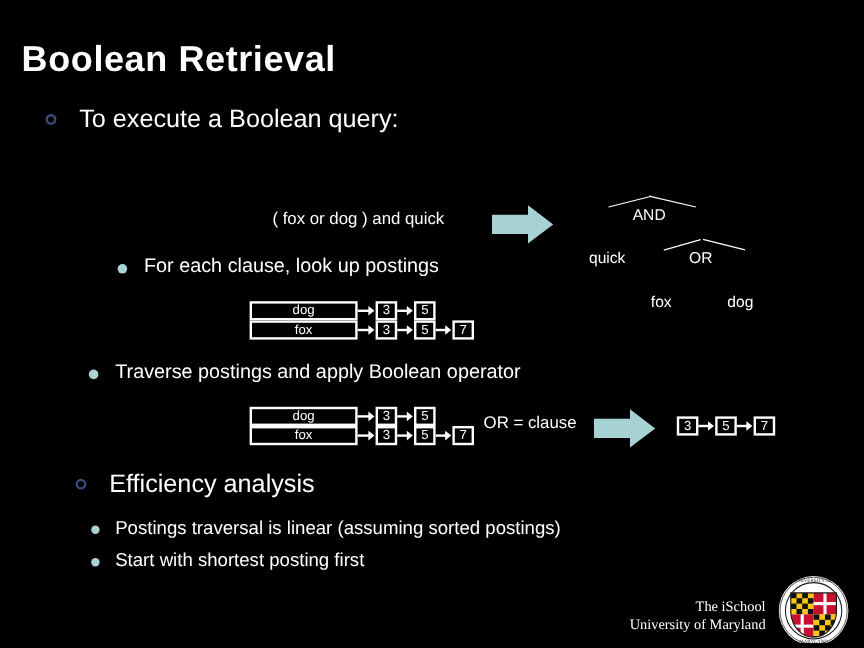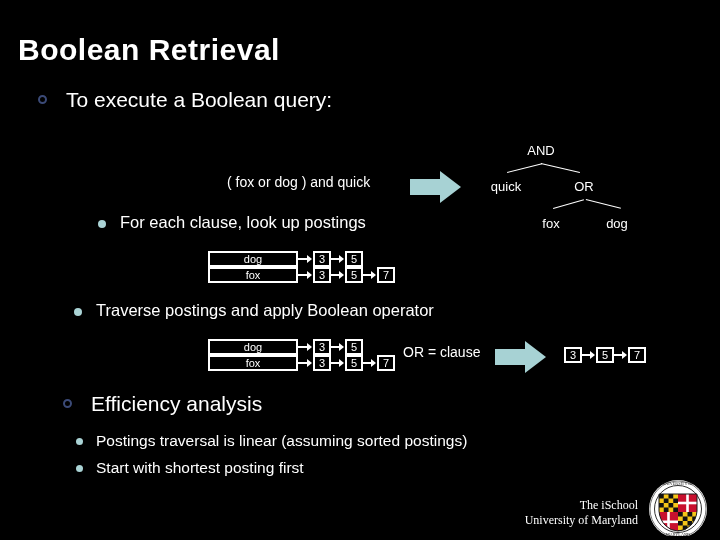--- a/index.html
+++ b/index.html
@@ -90,20 +90,21 @@
     position: absolute;
   }
 
   
   .treenode {
     position: absolute;
     font-size: 13px;
     color: #ffffff;
     white-space: nowrap;
     text-align: center;
+    margin-top: 28px;
   }
   .treeline {
     position: absolute;
     background: #ffffff;
     transform-origin: 0 0;
     height: 1px;
   }
 
   
   .postings {

